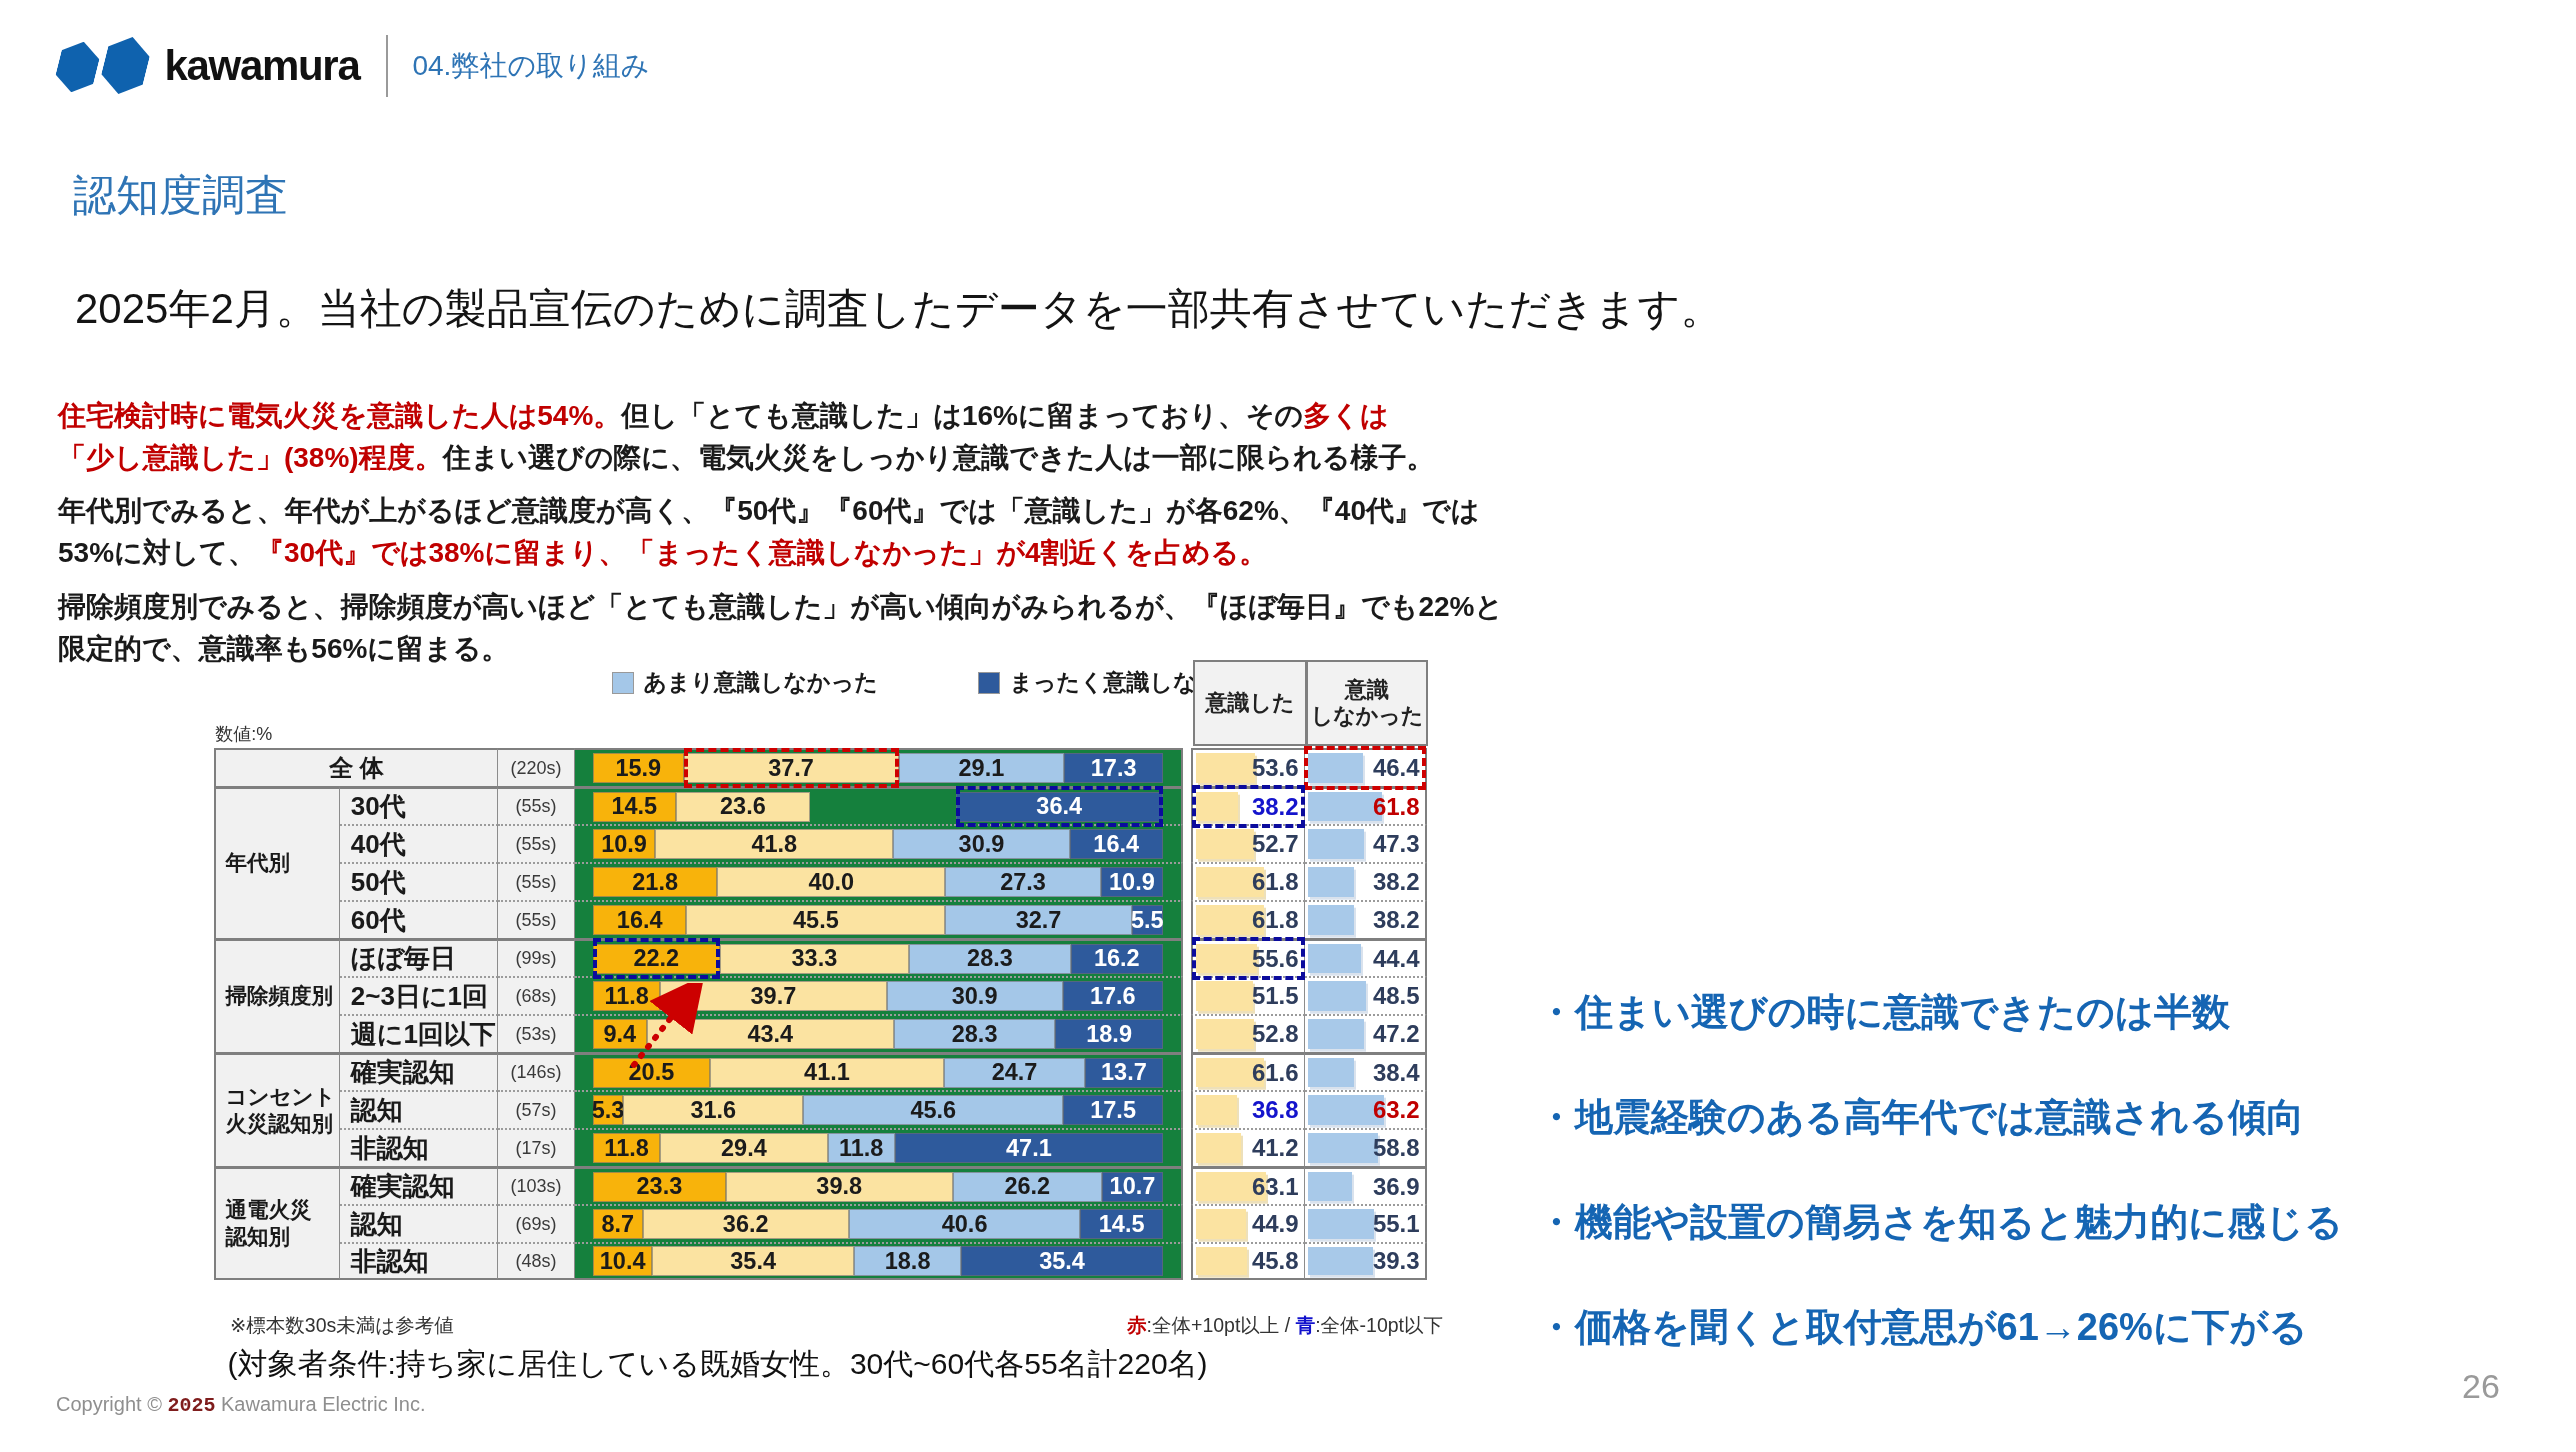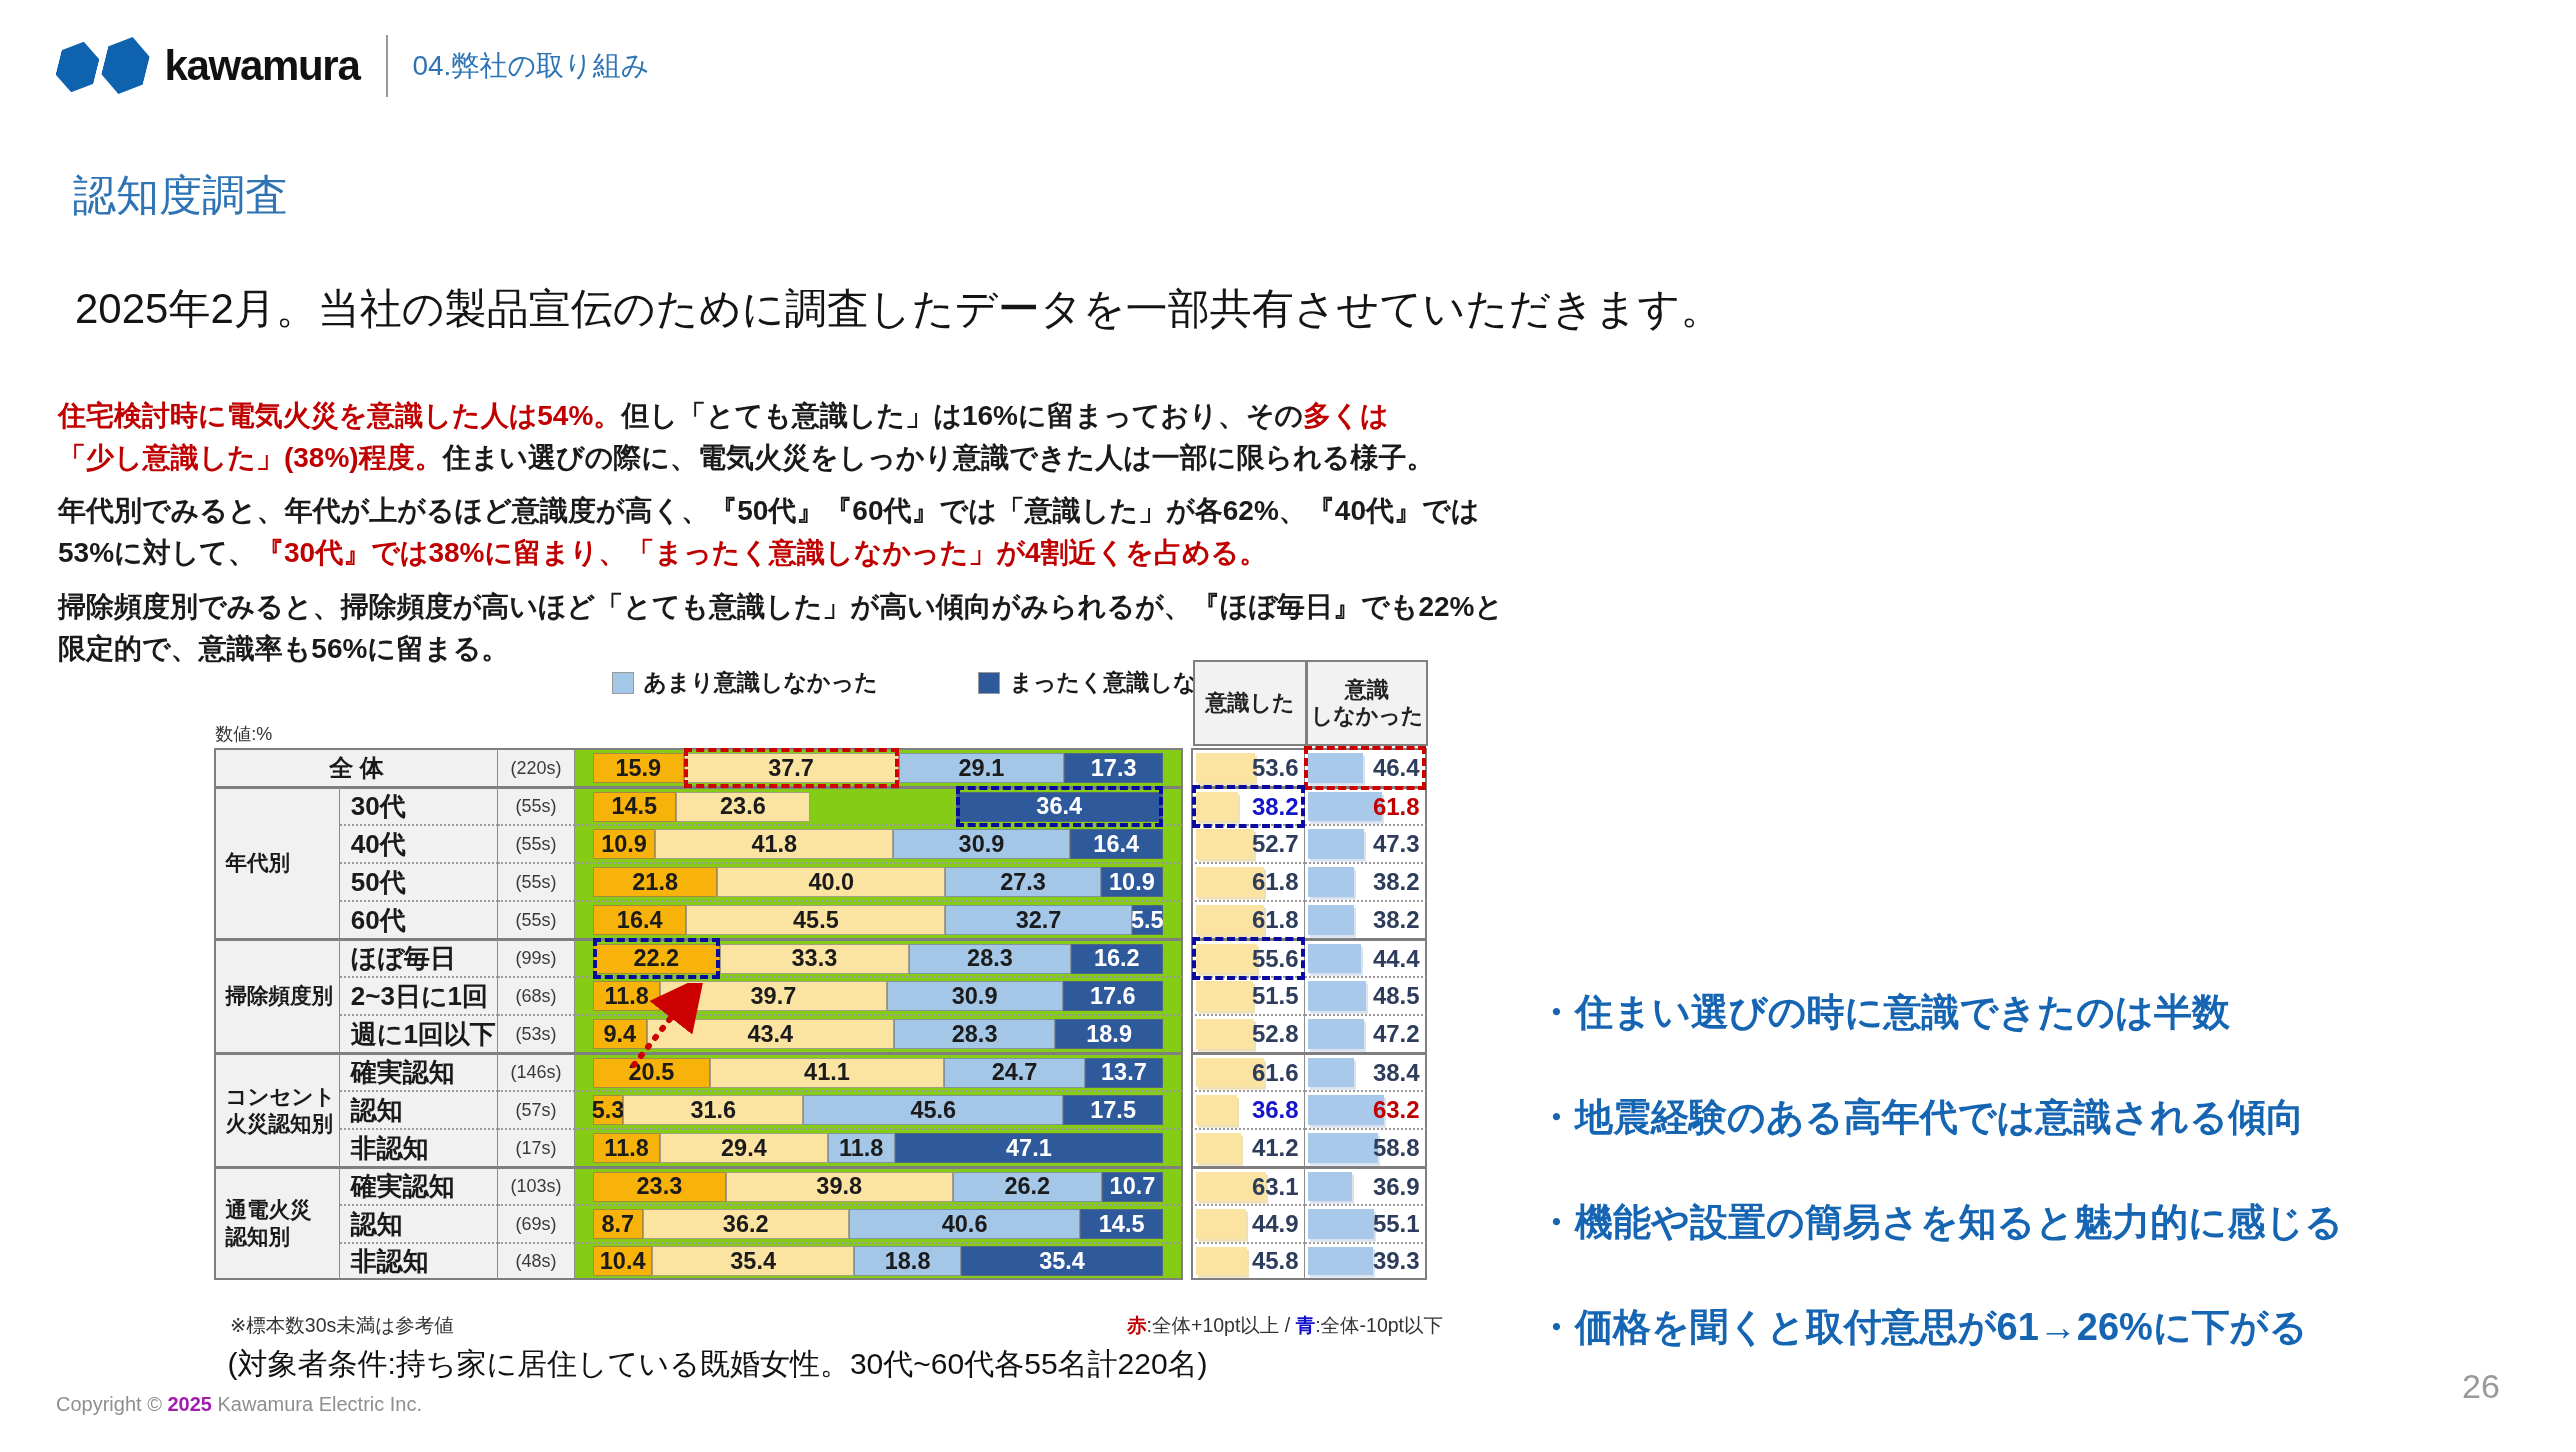--- a/index.html
+++ b/index.html
@@ -46,21 +46,21 @@
   .group-label{width:128px;background:#F1F1F1;display:flex;align-items:center;padding-left:9.4px;
                font-weight:bold;font-size:21.5px;color:#1a1a1a;border-left:2px solid #7f7f7f;
                border-right:1.3px solid #8c8c8c;box-sizing:border-box;white-space:pre-line;line-height:1.25;}
   .tgroup.full .group-label{width:286px;justify-content:center;padding-left:0;font-size:24px;}
   .group-rows{display:flex;flex-direction:column;flex:1;}
   .trow{display:flex;height:38px;}
   .cat-cell{width:158px;background:#F1F1F1;display:flex;align-items:center;padding-left:10.8px;
             font-weight:bold;font-size:26px;border-right:1.3px solid #8c8c8c;box-sizing:border-box;white-space:nowrap;}
   .count-cell{width:77px;background:#F1F1F1;display:flex;align-items:center;justify-content:center;
               font-size:18px;color:#3a3a3a;border-right:1.3px solid #8c8c8c;box-sizing:border-box;}
-  .bar-cell{width:608px;background:#84cc16;display:flex;align-items:center;padding:0 18px;
+  .bar-cell{width:608px;background:#15803d;display:flex;align-items:center;padding:0 18px;
             border-right:2px solid #7f7f7f;box-sizing:border-box;position:relative;}
   .bar-strip{position:relative;display:flex;width:100%;height:30px;}
   .seg{display:flex;align-items:center;justify-content:center;font-size:23.5px;font-weight:bold;color:#1b1b1b;
        border:0.7px solid rgba(110,110,110,.6);box-sizing:border-box;min-width:0;white-space:nowrap;}
   .seg.s3{color:#ffffff;}
   .gap-cell{width:8px;background:transparent;}
   .sum-cell{position:relative;background:#fff;display:flex;align-items:center;box-sizing:border-box;}
   .sum-cell.s1{width:114px;border-left:2px solid #7f7f7f;border-right:1.3px solid #8c8c8c;}
   .sum-cell.s2{width:122px;border-right:2px solid #7f7f7f;}
   .sum-bar{position:absolute;left:2.7px;top:3.4px;bottom:3.4px;z-index:1;}
@@ -92,21 +92,21 @@
            font-size:19.5px;color:#333;}
   .fr-red{color:#C00000;font-weight:bold;} .fr-blue{color:#1111CC;font-weight:bold;}
   .condition{position:absolute;left:13.4px;top:684px;font-size:30px;color:#111;white-space:nowrap;}
 
   
   .bullets{position:absolute;left:1537px;top:987px;width:1022px;}
   .bullet{font-size:38px;font-weight:bold;color:#1565B3;margin-bottom:54px;white-space:nowrap;}
 
   
   .copyright{position:absolute;left:56px;top:1393px;font-size:20px;color:#8F8F8F;}
-  .copyright b{color:#a21caf;}
+  .copyright b{color:#7f1d1d;font-family:Liberation Mono, monospace;}
   .pagenum{position:absolute;left:2462px;top:1367px;font-size:34px;color:#9a9a9a;}
 </style>
 </head>
 <body>
 
 <div class="slide">
 
   <div class="hdr">
     <div class="logo-mark">
       <div class="gem g1"></div>

